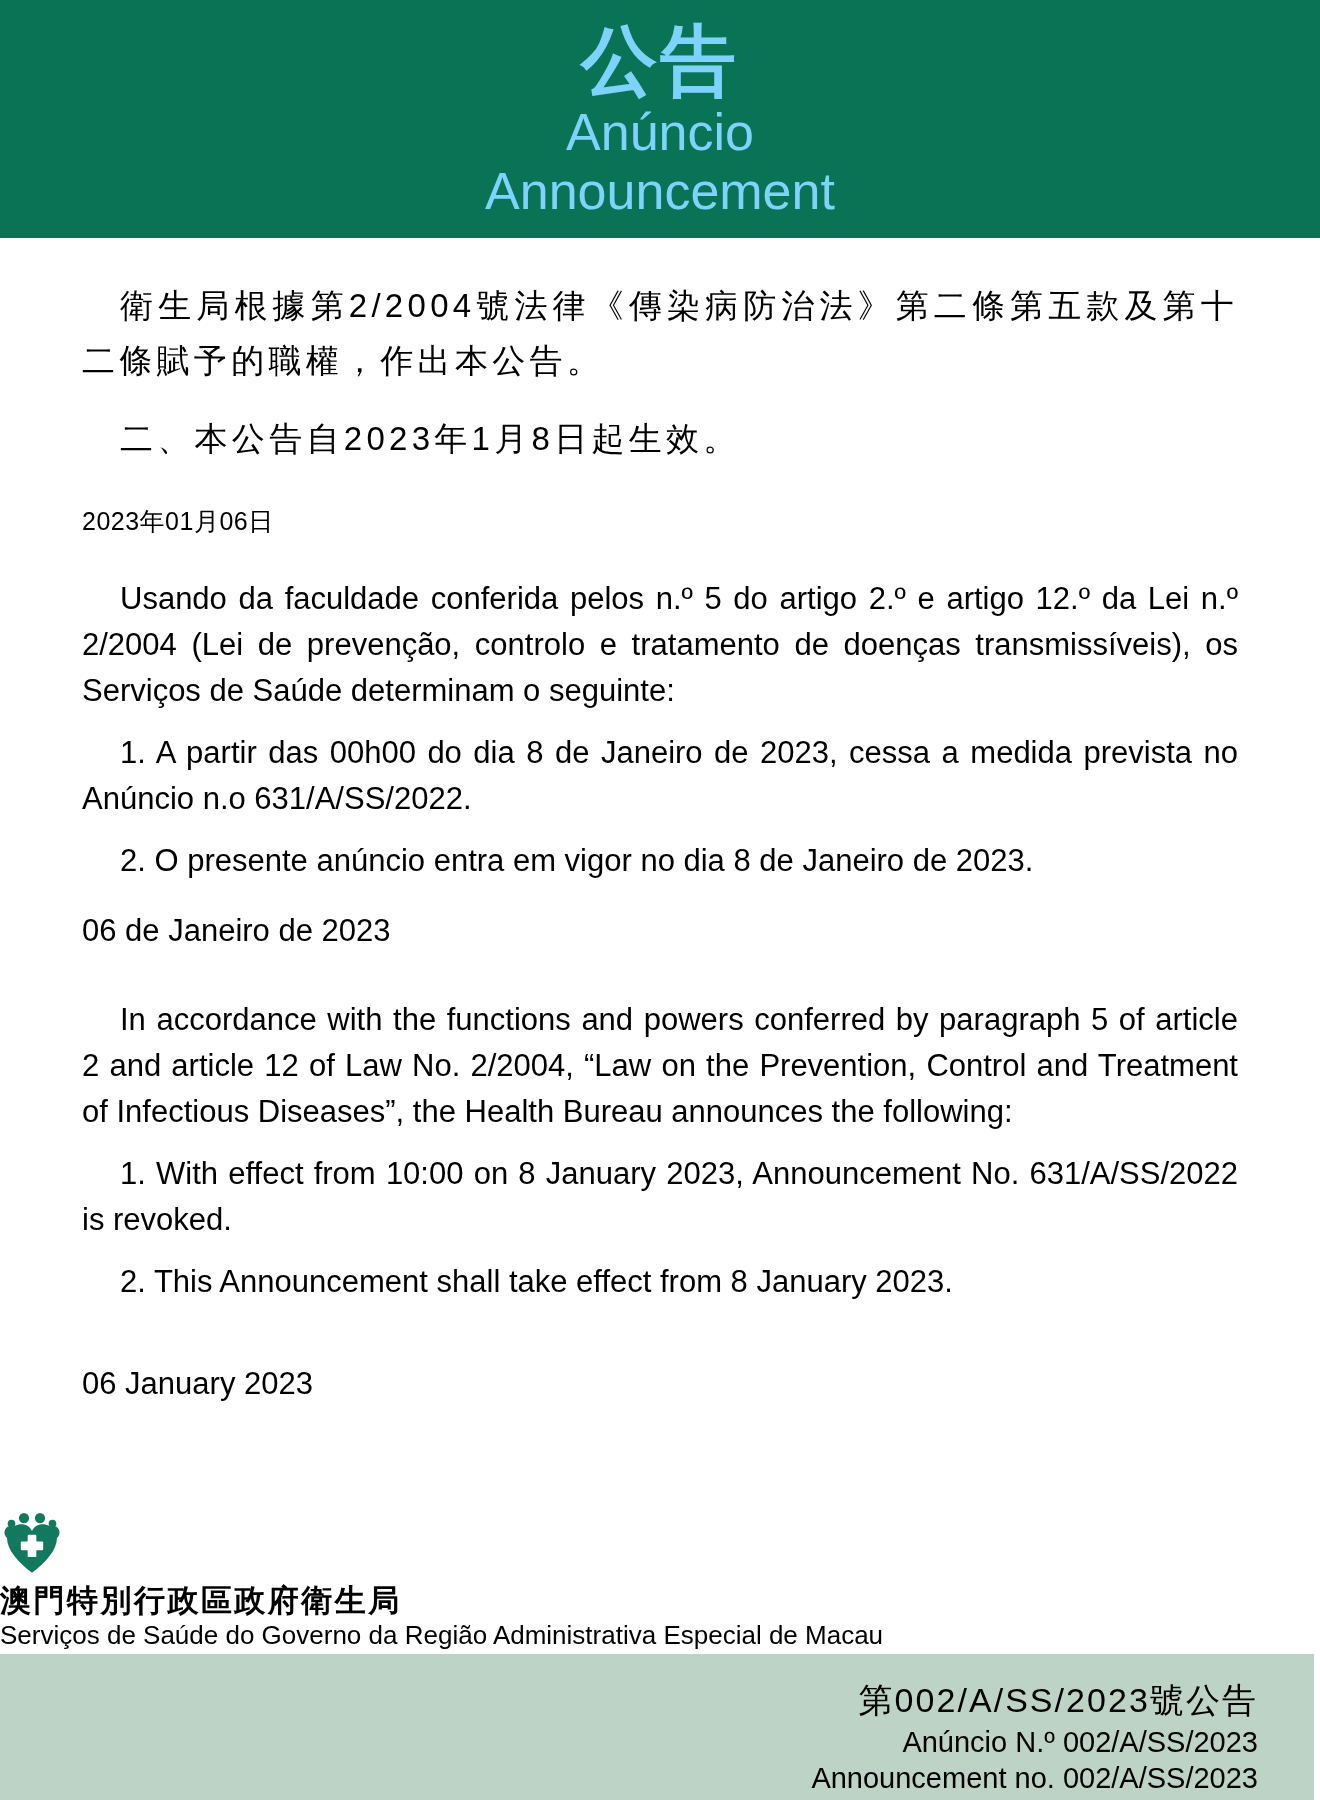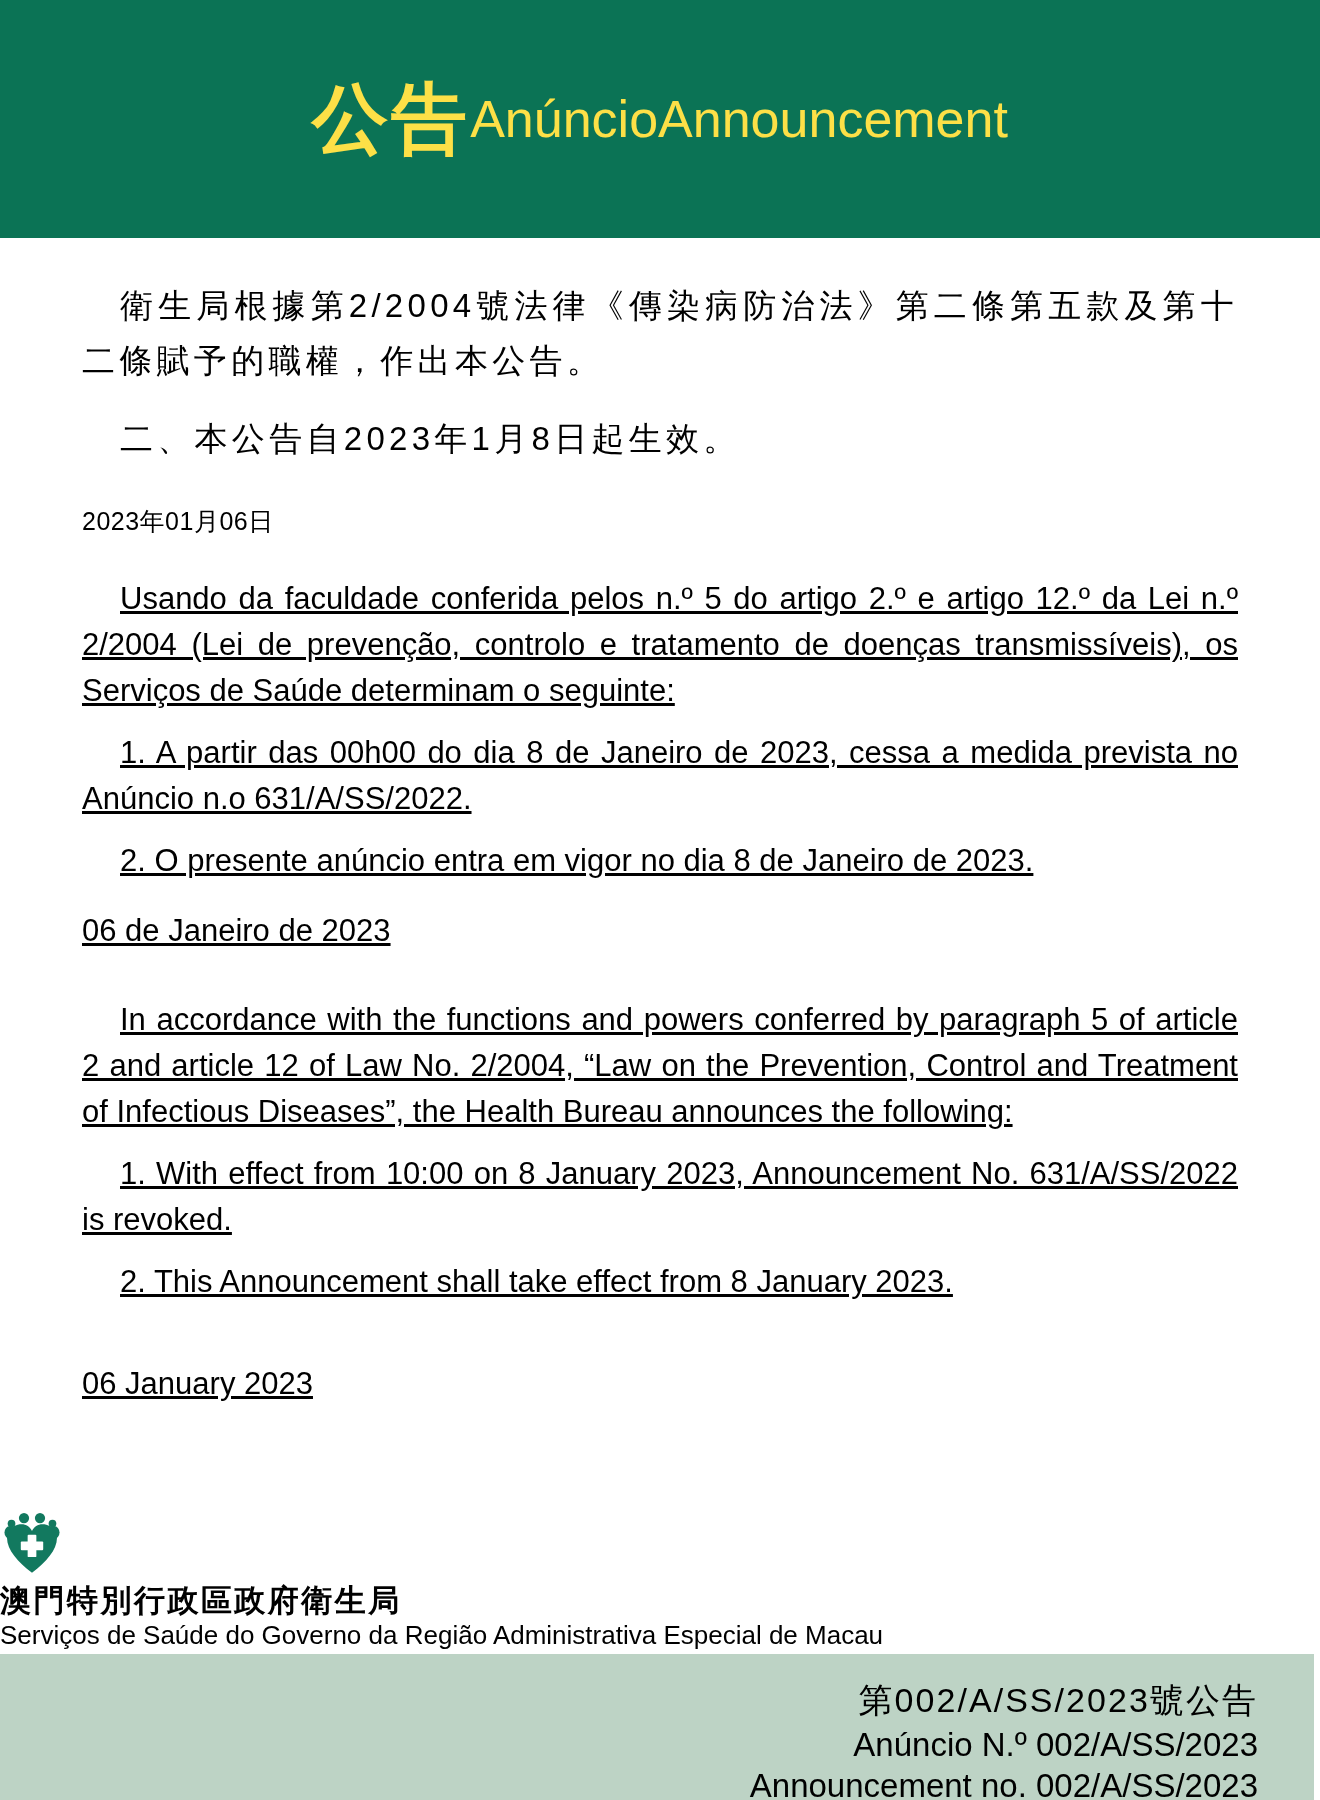--- a/index.html
+++ b/index.html
@@ -20,23 +20,23 @@
     height:1800px;
     background:#ffffff;
     overflow:hidden;
   }
 
   
   .banner{
     width:100%;
     height:238px;
     background:var(--header-green);
-    color:#fde047;
+    color:#7dd3fc;
     display:flex;
-    flex-direction:row;
+    flex-direction:column;
     align-items:center;
     justify-content:center;
     text-align:center;
   }
   .banner-zh{
     font-size:76px;
     font-weight:bold;
     line-height:1.12;
     letter-spacing:0.04em;
   }
@@ -69,21 +69,21 @@
   }
   .latin-date{
     font-size:31px;
     line-height:1.48;
   }
   .indent{text-indent:38px;}
   .sec-zh .para{margin-bottom:22px;}
   .sec-zh .cjk-date{margin-top:34px;margin-bottom:0;}
   .sec-pt{margin-top:34px;}
   .sec-en{margin-top:44px;}
-  .sec-pt .para,.sec-en .para{margin-bottom:16px;text-decoration:underline;}
+  .sec-pt .para,.sec-en .para{margin-bottom:16px;}
   .sec-pt .latin-date{margin-top:24px;margin-bottom:8px;}
   .sec-en .latin-date{margin-top:56px;margin-bottom:0;}
 
   
   .issuer{
     position:absolute;
     left:0;right:0;
     bottom:146px;
     padding-bottom:4px;
   }
@@ -114,21 +114,21 @@
     text-align:right;
     padding:26px 56px 0 0;
   }
   .ref-zh{
     font-size:34px;
     letter-spacing:0.06em;
     line-height:1.2;
     margin-bottom:4px;
   }
   .ref-pt,.ref-en{
-    font-size:33px;
+    font-size:29px;
     line-height:1.24;
     padding-left:44px;
   }
 </style>
 </head>
 <body>
 
 <div class="page">
 
   <header class="banner">

